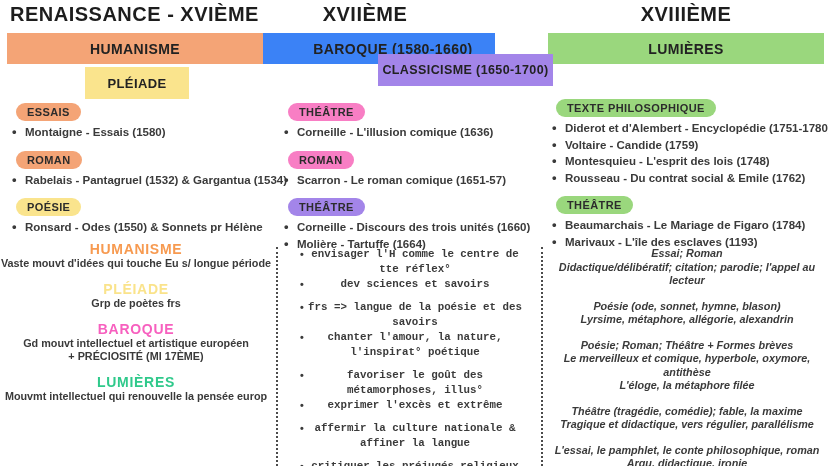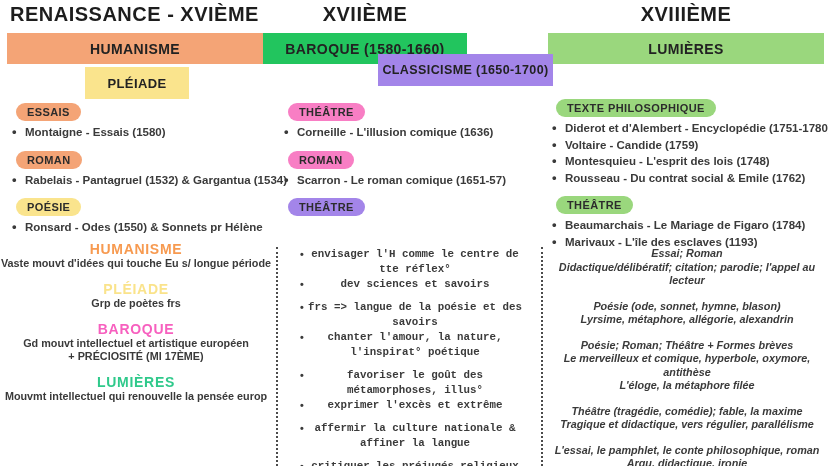--- a/index.html
+++ b/index.html
@@ -60,21 +60,21 @@
 </head>
 <body>
 
 <div class="canvas">
 
   <div class="era-title t-left">RENAISSANCE - XVIÈME</div>
   <div class="era-title t-mid">XVIIÈME</div>
   <div class="era-title t-right">XVIIIÈME</div>
 
   <div class="bar bar-humanisme" style="background: rgb(244, 164, 118);">HUMANISME</div>
-  <div class="bar bar-baroque" style="background: #22c55e;">BAROQUE (1580-1660)</div>
+  <div class="bar bar-baroque" style="background: #3b82f6; padding-left: 28px;">BAROQUE (1580-1660)</div>
   <div class="bar bar-lumieres" style="background: rgb(154, 215, 125);">LUMIÈRES</div>
   <div class="bar bar-pleiade" style="background: rgb(250, 228, 141);">PLÉIADE</div>
   <div class="bar bar-classicisme" style="background: rgb(163, 133, 233);">CLASSICISME (1650-1700)</div>
 
   <div class="col col-left">
     <div class="sec">
       <span class="pill" style="background: rgb(244, 164, 118);">ESSAIS</span>
       <ul class="works">
         <li>Montaigne - Essais (1580)</li>
       </ul>
@@ -101,20 +101,24 @@
       </ul>
     </div>
     <div class="sec">
       <span class="pill" style="background: rgb(248, 126, 196);">ROMAN</span>
       <ul class="works">
         <li>Scarron - Le roman comique (1651-57)</li>
       </ul>
     </div>
     <div class="sec">
       <span class="pill" style="background: rgb(163, 133, 233);">THÉÂTRE</span>
+      <ul class="works">
+        <li>Corneille - Discours des trois unités (1660)</li>
+        <li>Molière - Tartuffe (1664)</li>
+      </ul>
     </div>
   </div>
 
   <div class="col col-right">
     <div class="sec">
       <span class="pill" style="background: rgb(154, 215, 125); margin-top: 19px;">TEXTE PHILOSOPHIQUE</span>
       <ul class="works">
         <li>Diderot et d'Alembert - Encyclopédie (1751-1780)</li>
         <li>Voltaire - Candide (1759)</li>
         <li>Montesquieu - L'esprit des lois (1748)</li>

